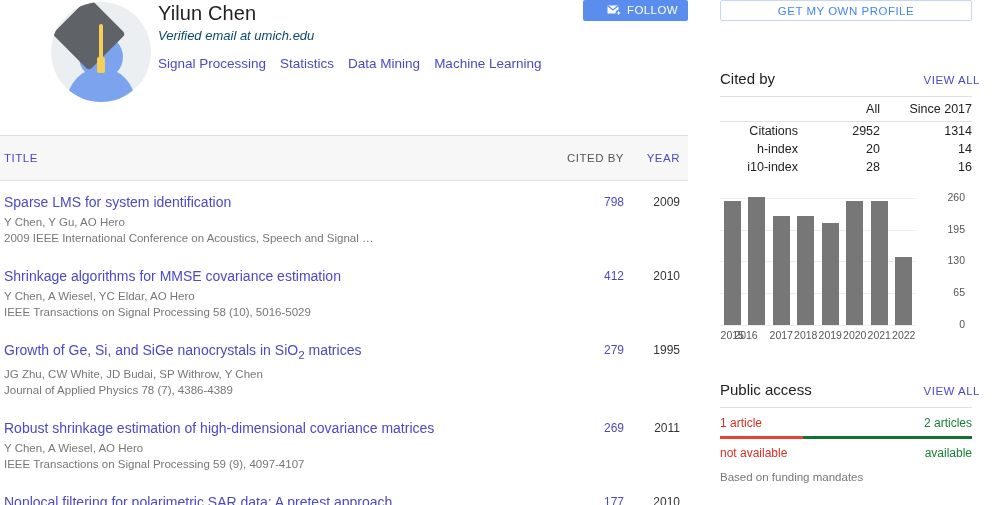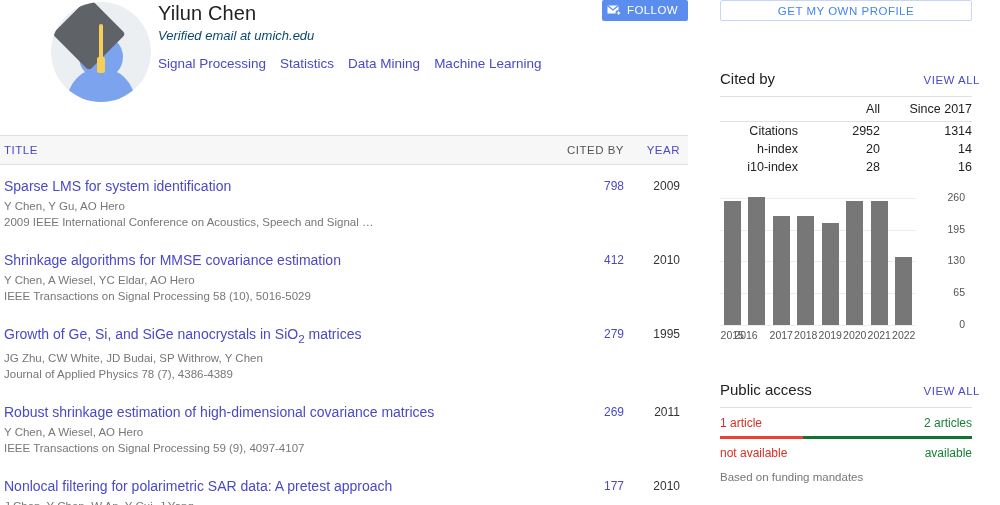--- a/index.html
+++ b/index.html
@@ -40,32 +40,32 @@
   .pemail { font-size: 13px; color: #0c4a6e; line-height: 19px; font-style: italic; }
   .ptags { margin-top: 9px; }
   .ptags a {
     font-size: 13.5px; color: #4a49c6; text-decoration: none; margin-right: 14px;
   }
 
   .follow-btn {
     position: absolute; right: 12px; top: 0px;
     background: #5b8def; color: #fff; border: none;
     font-size: 11.5px; letter-spacing: .4px;
-    padding: 4px 10px 5px 5px; border-radius: 2px;
+    padding: 4px 10px 5px 24px; border-radius: 2px;
     display: flex; align-items: center; gap: 5px; cursor: pointer;
     font-family: "Liberation Sans", sans-serif;
   }
   .follow-btn .env { display: inline-block; width: 15px; height: 11px; position: relative; }
 
   
   .tbl { margin-top: 33px; width: 688px; }
   .thead {
     display: flex; align-items: center;
     border-top: 1px solid #e0e0e0; border-bottom: 1px solid #e0e0e0;
-    background: #f7f7f7; height: 30px; font-size: 11.5px; letter-spacing: .5px;
+    background: #f7f7f7; height: 46px; font-size: 11.5px; letter-spacing: .5px;
   }
   .th-title { flex: 1; padding-left: 4px; color: #4a49c6; }
   .th-cited { width: 78px; text-align: right; color: #555; }
   .th-year  { width: 64px; text-align: right; color: #4a49c6; padding-right: 8px; }
 
   .row { display: flex; padding: 12px 0 9px 0; }
   .r-main { flex: 1; padding-left: 4px; padding-right: 14px; }
   .r-title { font-size: 14px; color: #4a49c6; line-height: 19px; text-decoration: none; display: block; }
   .r-auth  { font-size: 11.5px; color: #777; line-height: 16px; margin-top: 2px; }
   .r-ven   { font-size: 11.5px; color: #777; line-height: 16px; }

